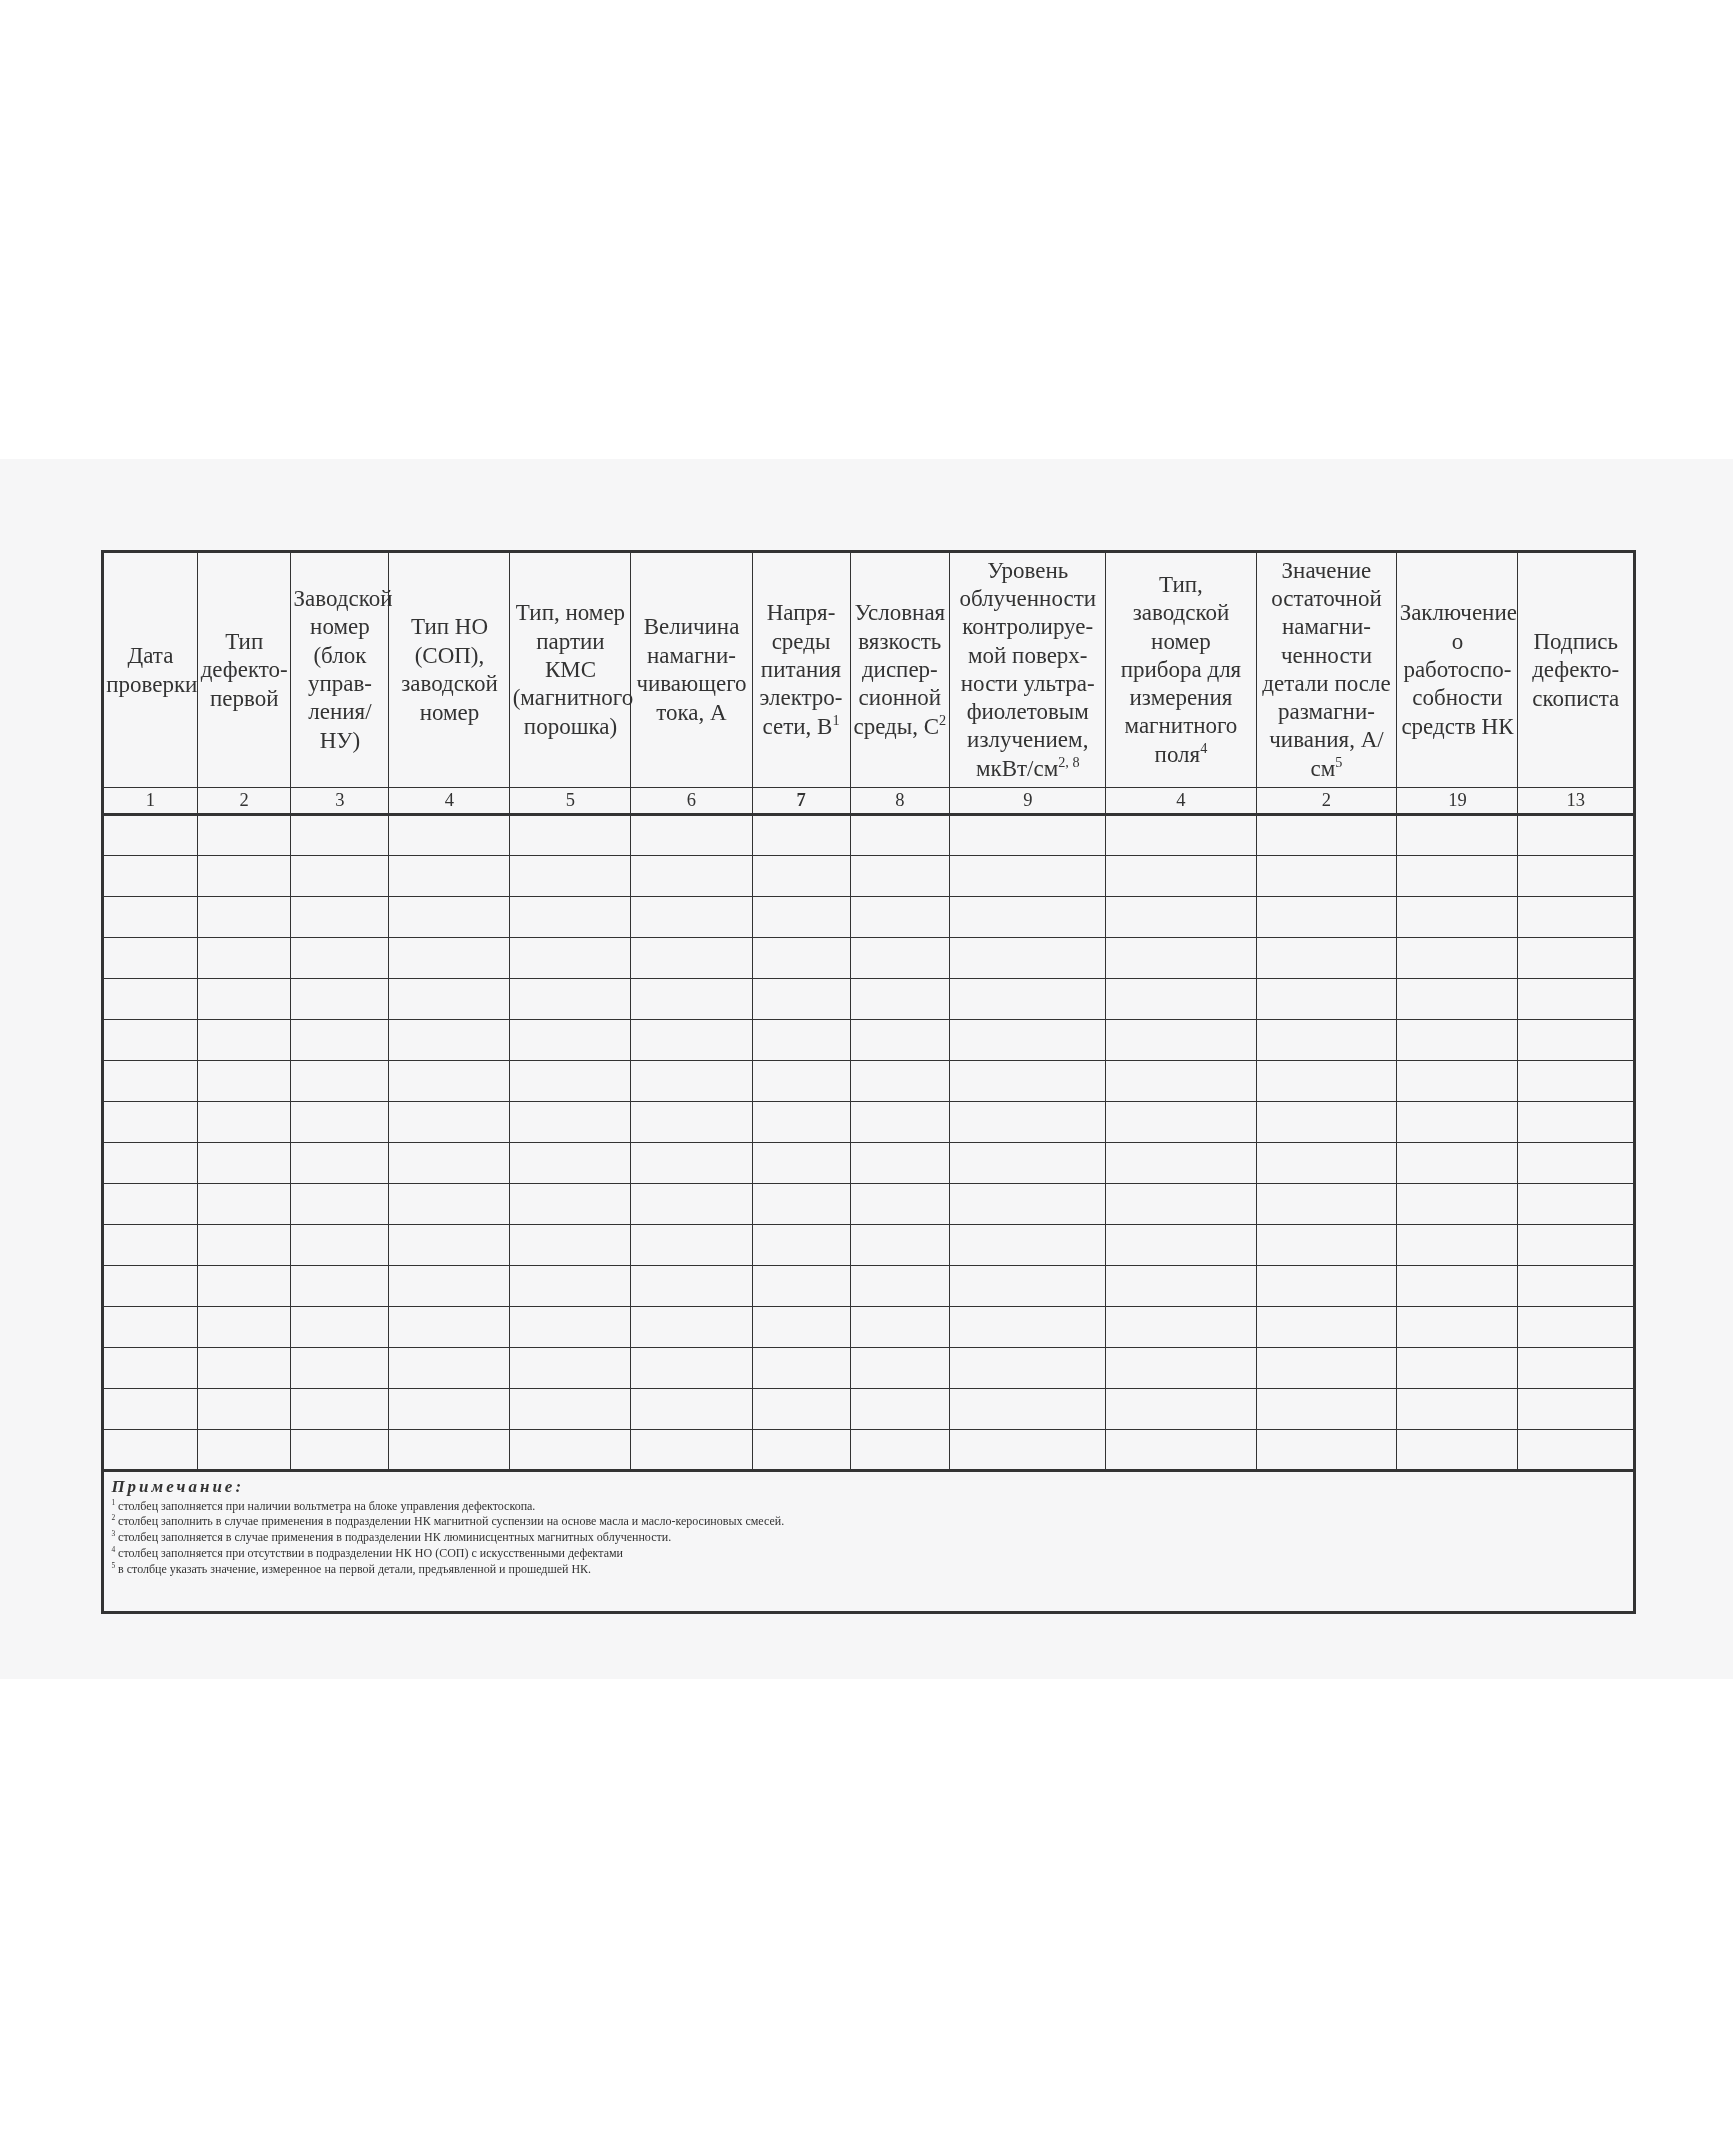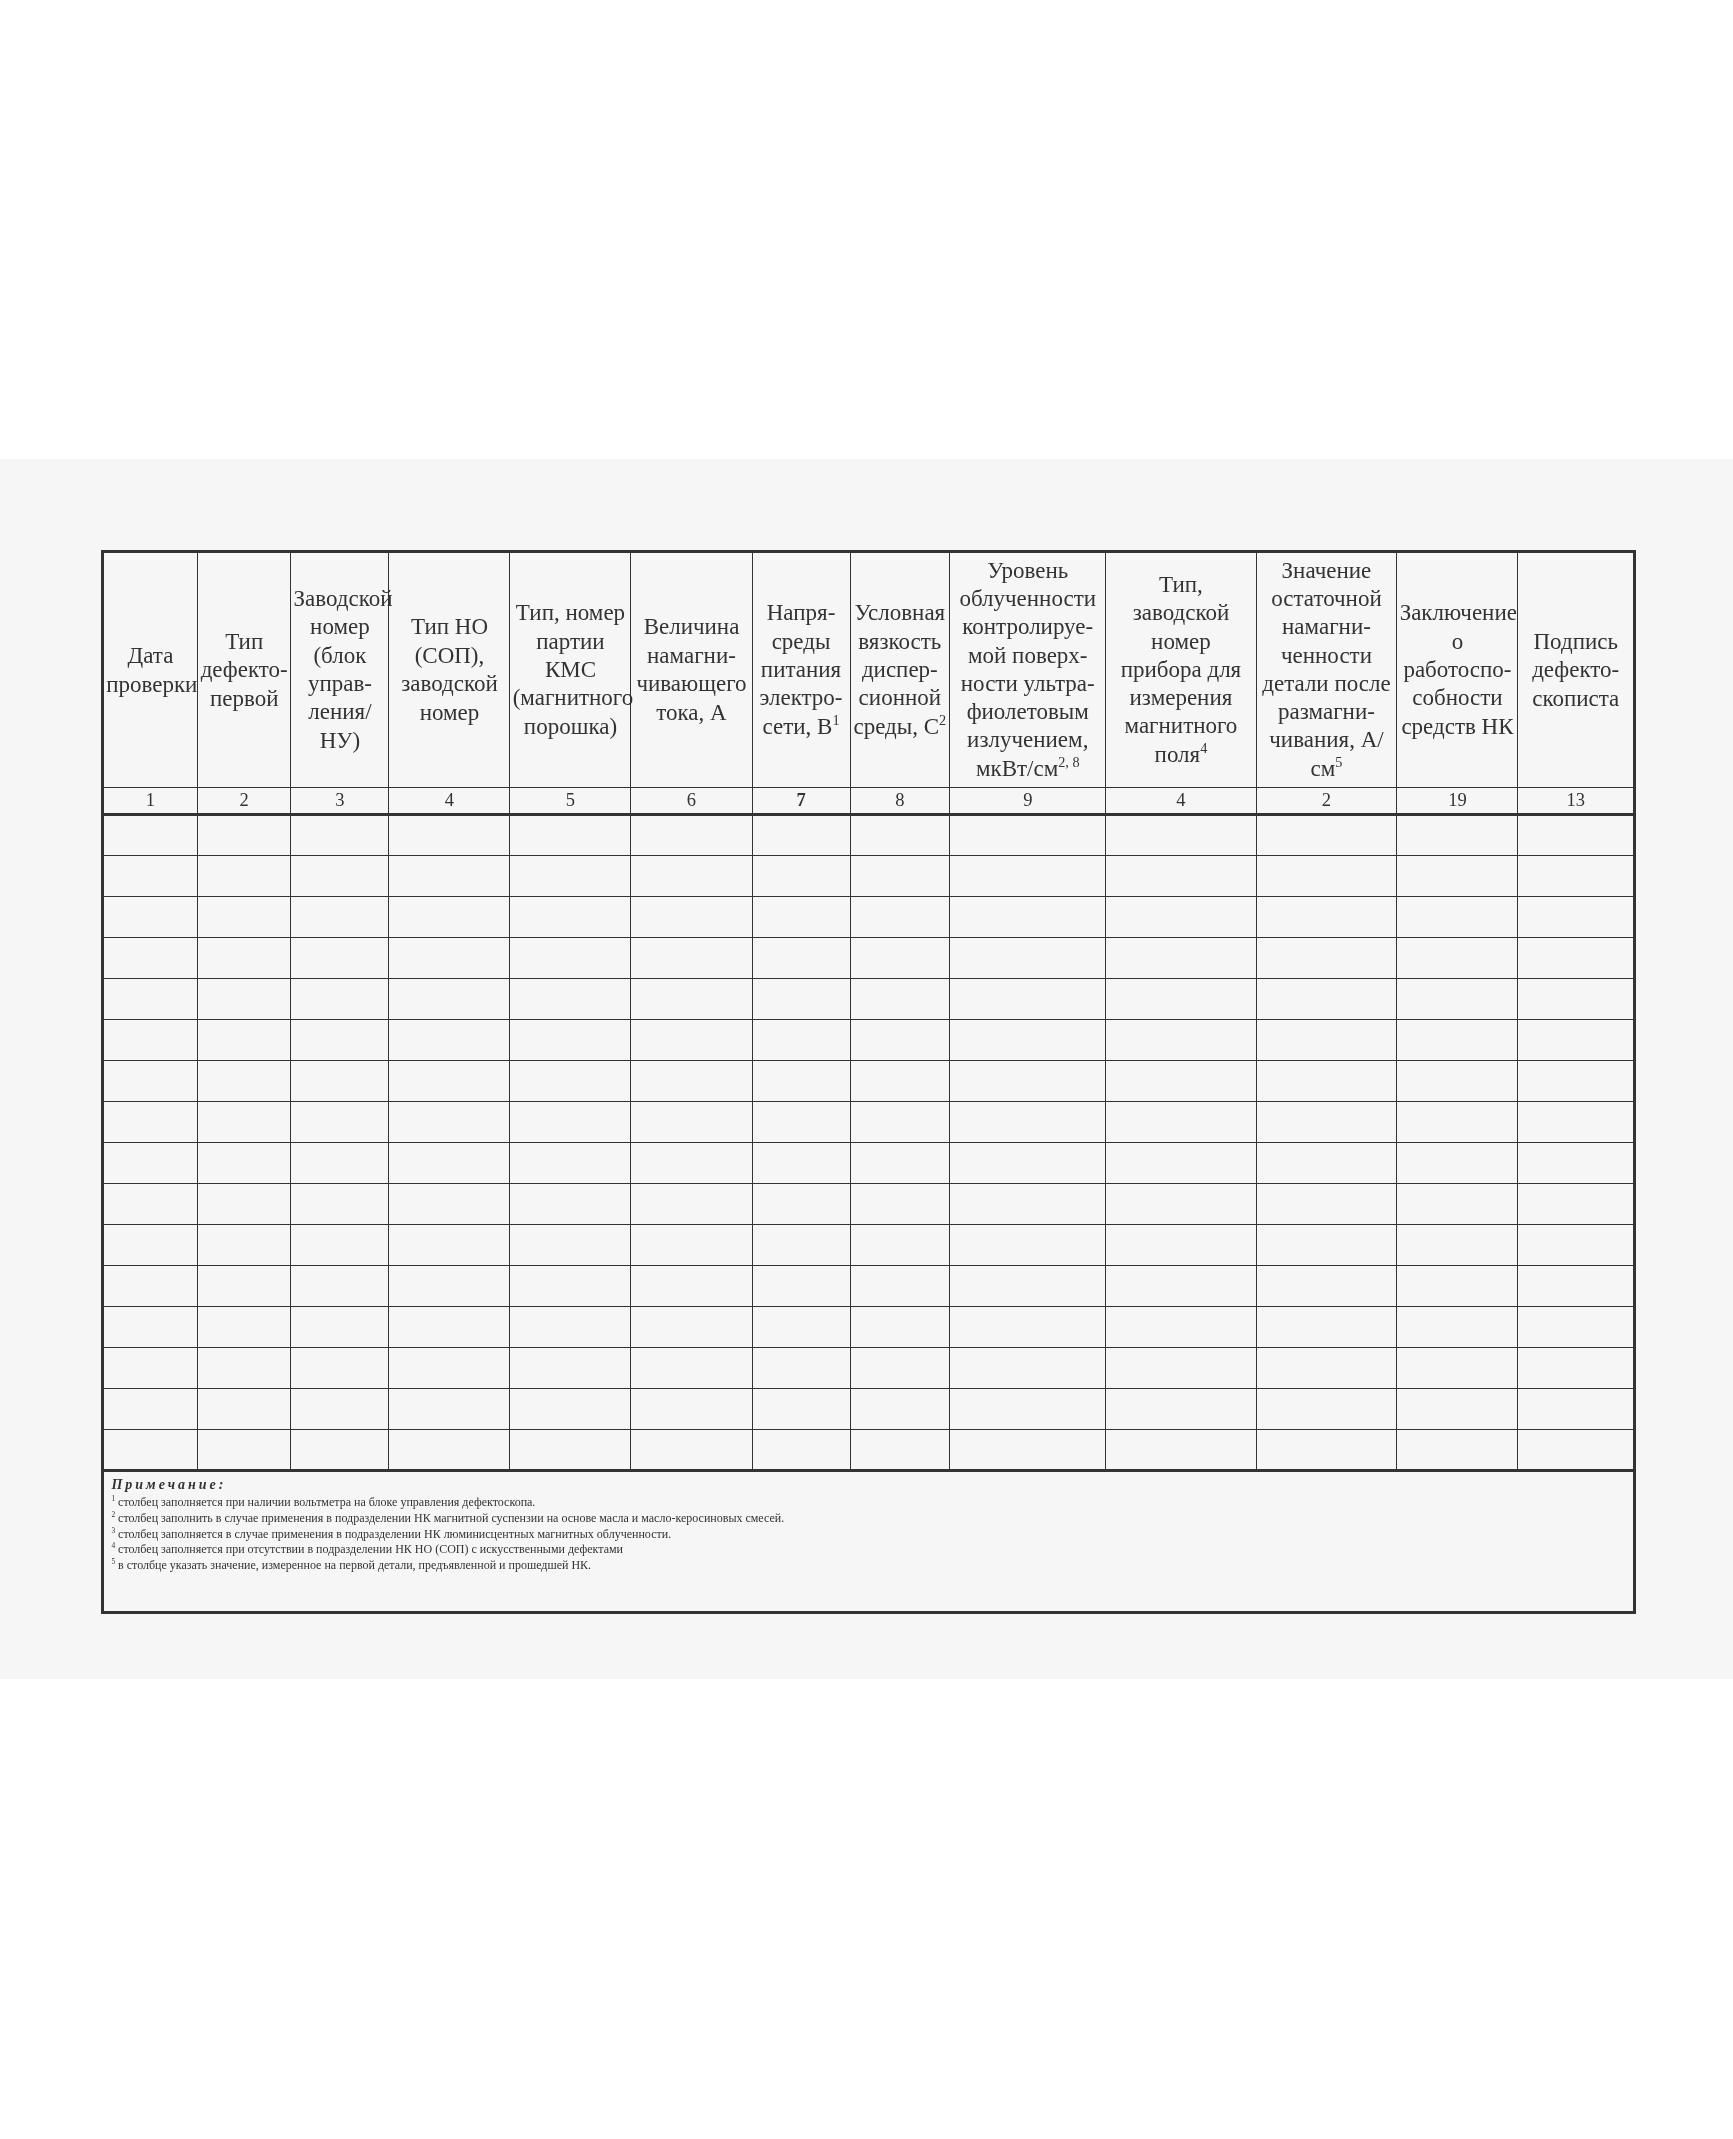--- a/index.html
+++ b/index.html
@@ -61,21 +61,21 @@
   tr.notes-row { height: 142px; }
   .log-table td.notes-cell {
     vertical-align: top;
     text-align: left;
     padding: 4.4px 7.4px 3px 7.4px;
     border-top: 3px solid #333333;
   }
   .notes-title {
     font-style: italic;
     font-weight: bold;
-    font-size: 14px;
+    font-size: 17px;
     letter-spacing: 3px;
     line-height: 1.15;
     margin-bottom: 1.5px;
   }
   .note-line {
     font-size: 12px;
     line-height: 1.23;
     white-space: nowrap;
   }
   .note-line sup { font-size: 62%; }

